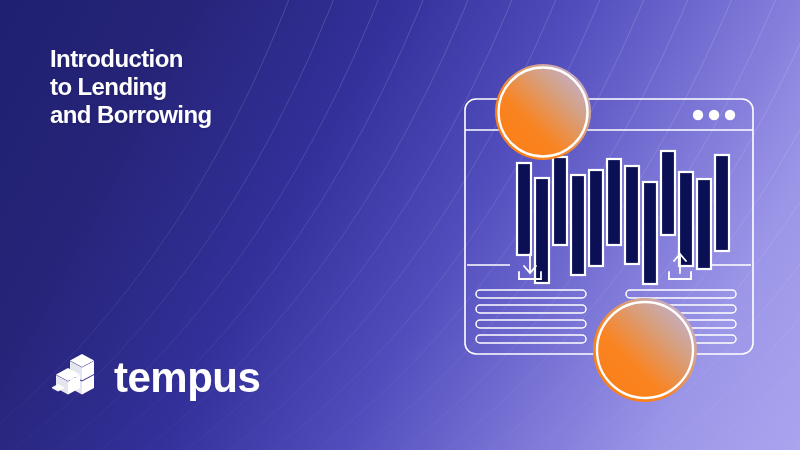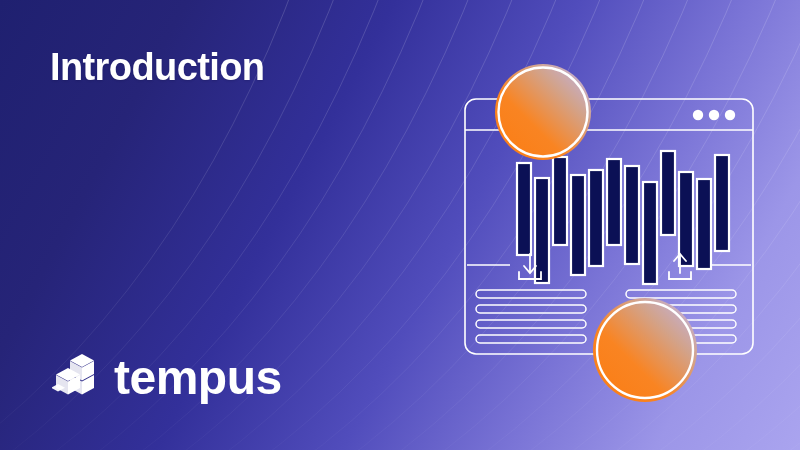--- a/index.html
+++ b/index.html
@@ -25,36 +25,36 @@
         #7a74d6 72%,
         #9c96e8 86%,
         #aaa4ef 100%);
   }
   .bg-rays { position:absolute; inset:0; opacity:.55; }
   
   .headline {
     position:absolute;
     left:50px; top:45px;
     color:#ffffff;
-    font-size:38px;
+    font-size:24px;
     font-weight:bold;
     line-height:1.17;
     letter-spacing:-0.6px;
     text-shadow:0 1px 2px rgba(20,18,70,.25);
   }
   .headline .ln { display:block; white-space:nowrap; }
   
   .logo-block {
     position:absolute;
     left:52px; top:352px;
     display:flex; align-items:center; gap:18px;
   }
   .logo-word {
     color:#fff;
-    font-size:48px;
+    font-size:42px;
     font-weight:bold;
     letter-spacing:-0.5px;
     line-height:1;
     text-align:right;
   }
   
   .illus { position:absolute; left:455px; top:45px; width:310px; height:375px; }
   .illus svg { display:block; }
 </style>
 </head>
@@ -93,20 +93,22 @@
       <path d="M 620 508 Q 900 338 1052 -30"></path>
       <path d="M 660 510 Q 942 340 1096 -30"></path>
       <path d="M 700 512 Q 985 342 1140 -30"></path>
       <path d="M 740 514 Q 1028 344 1184 -30"></path>
       <path d="M 780 516 Q 1070 346 1228 -30"></path>
     </g>
   </svg>
 
   <div class="headline">
     <span class="ln">Introduction</span>
+    <span class="ln">to Lending</span>
+    <span class="ln">and Borrowing</span>
   </div>
 
   <div class="logo-block">
     <svg width="44" height="52" viewBox="0 0 44 52">
       <g fill="#ffffff">
 
         <polygon points="30,2 42,8.5 30,15 18,8.5"></polygon>
         <polygon points="30,15.5 42,9 42,22 30,28.5"></polygon>
         <polygon points="30,15.5 18,9 18,22 30,28.5" fill="#ffffff" opacity="0.88"></polygon>
 

